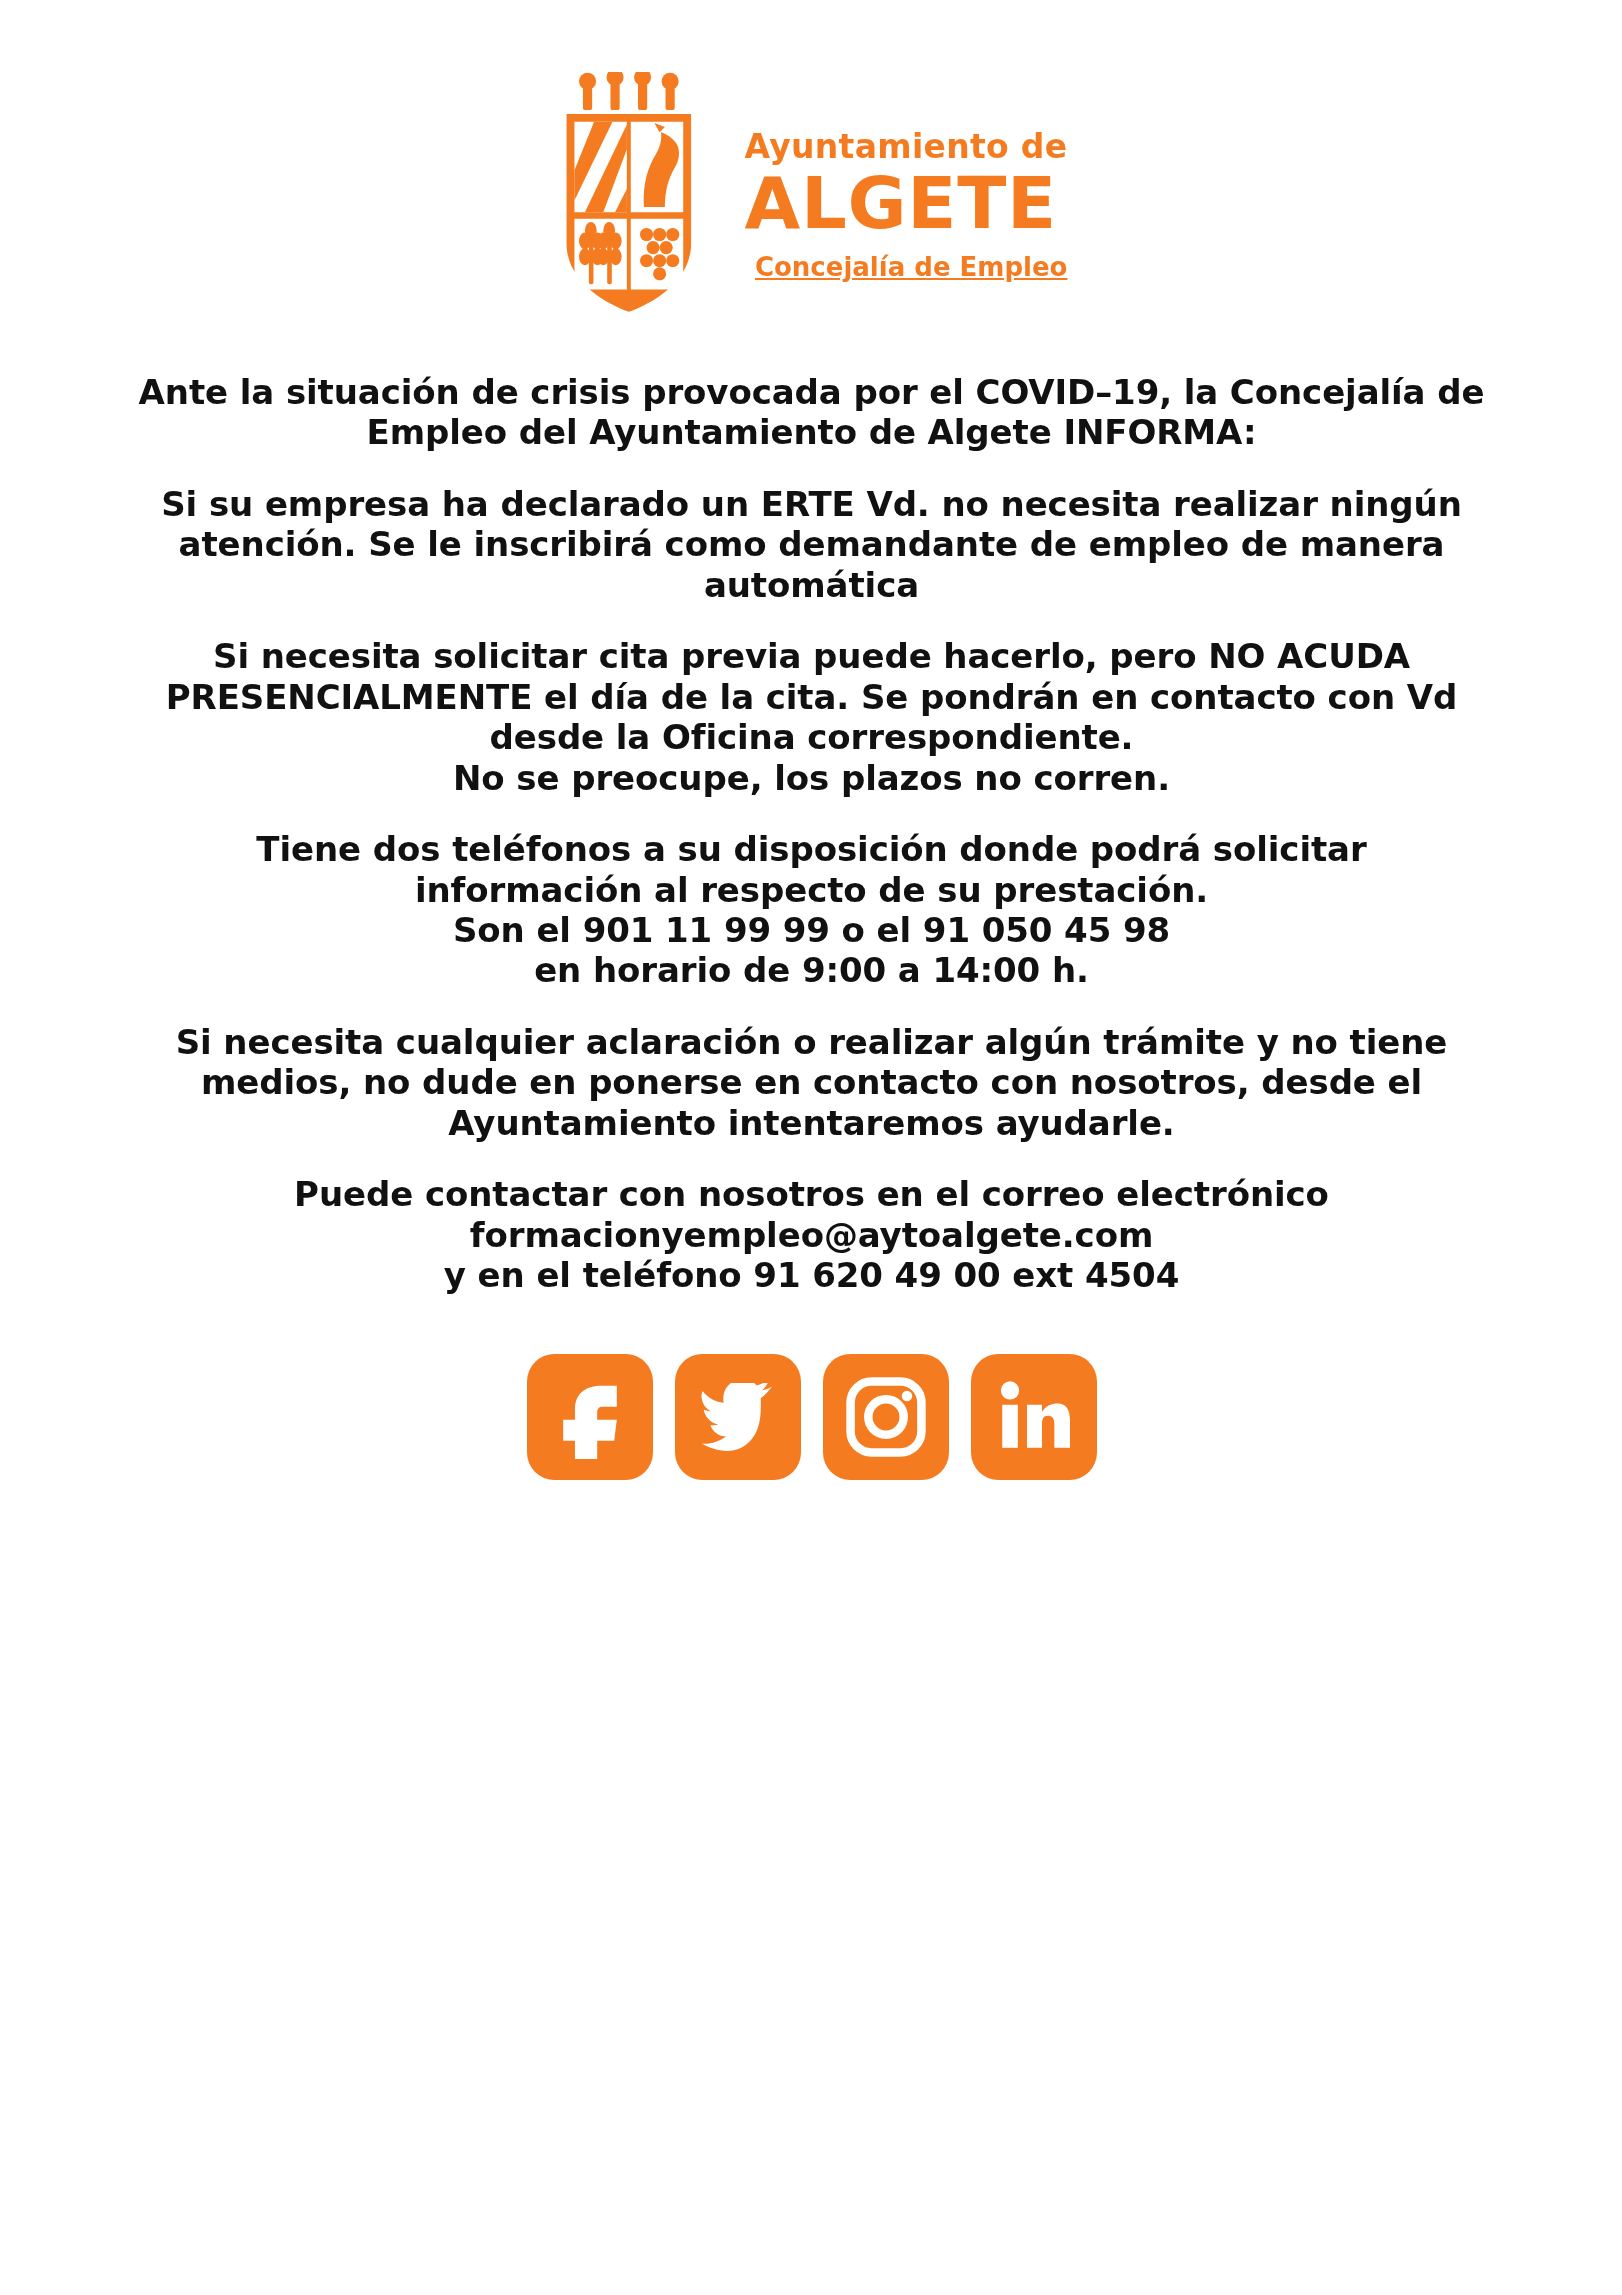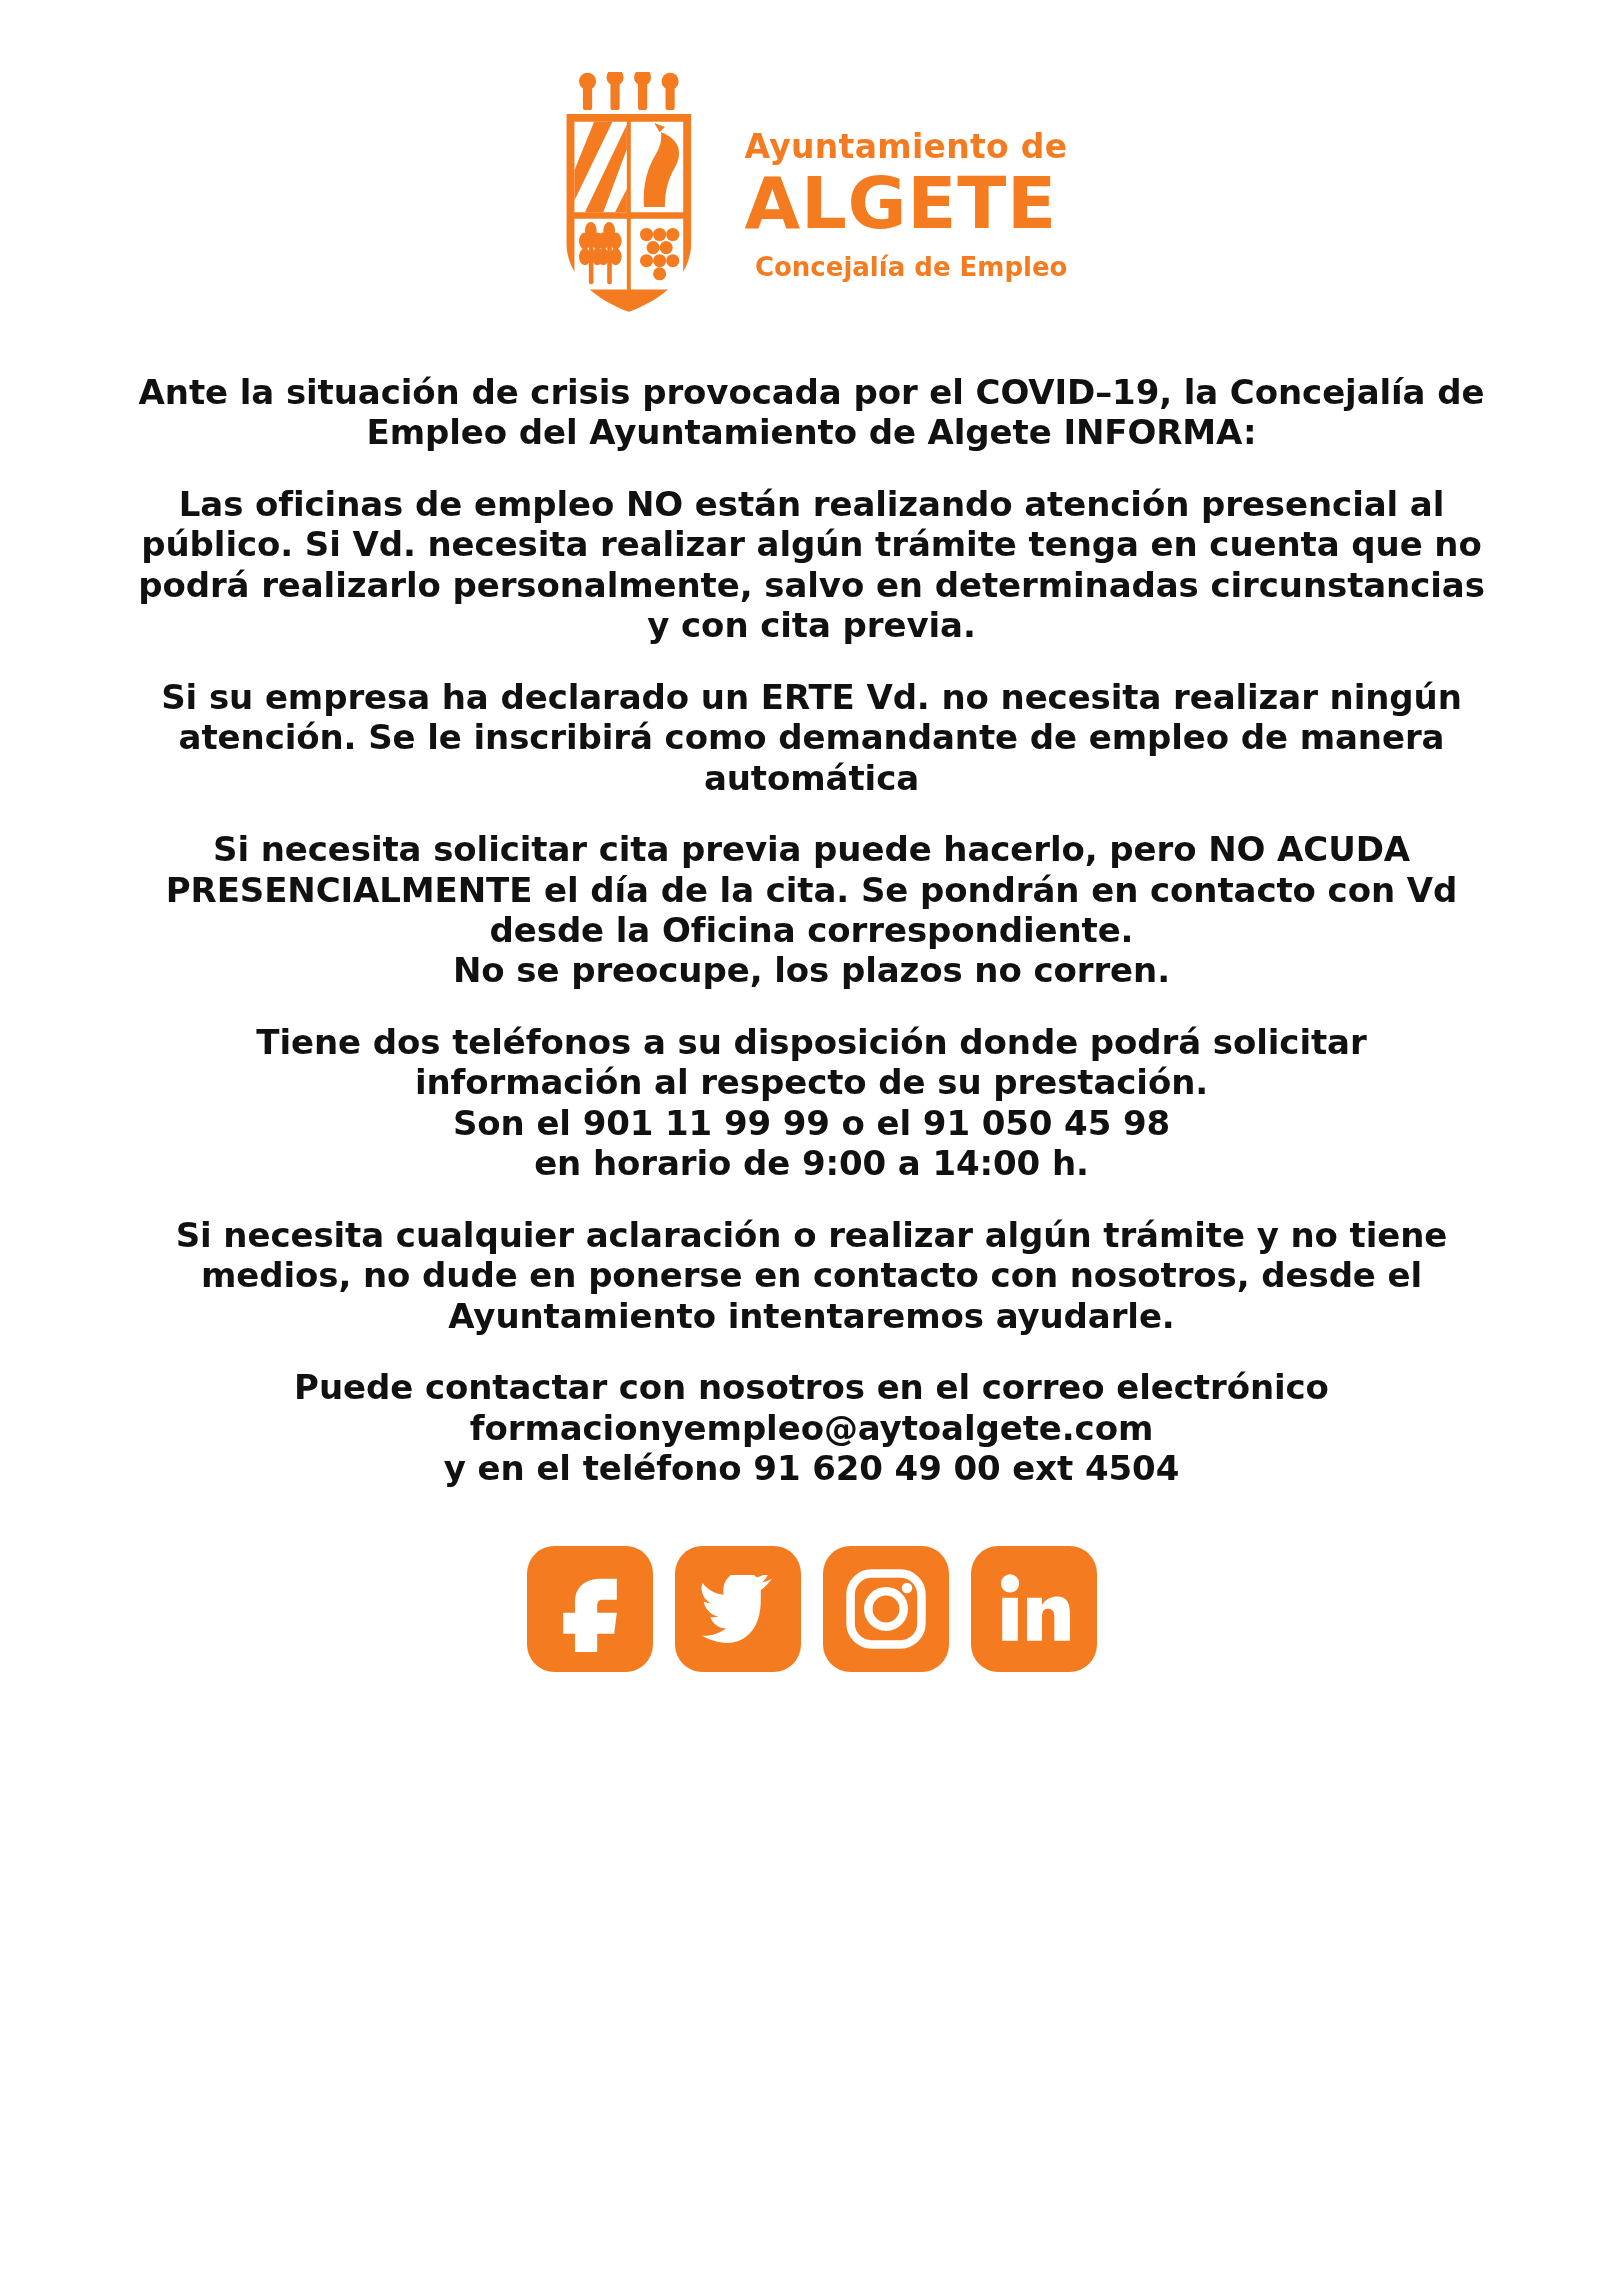--- a/index.html
+++ b/index.html
@@ -63,20 +63,21 @@
     line-height: 1;
     letter-spacing: 0.7px;
   }
   .brand-sub {
     font-size: 26px;
     font-weight: bold;
     color: #F47B20;
     line-height: 1;
     margin-top: 15.7px;
     align-self: flex-end;
+    text-decoration: underline;
   }
 
   
   .content {
     width: 1348px;
     margin-top: 51px;
     display: flex;
     flex-direction: column;
     align-items: flex-end;
   }
@@ -187,21 +188,20 @@
     <div class="brand">
       <div class="brand-top">Ayuntamiento de</div>
       <div class="brand-main">ALGETE</div>
       <div class="brand-sub">Concejalía de Empleo</div>
     </div>
 
   </div>
 
   <div class="content">
     <p class="para">Ante la situación de crisis provocada por el COVID–19, la Concejalía de Empleo del Ayuntamiento de Algete INFORMA:</p>
-    <p class="para">Las oficinas de empleo NO están realizando atención presencial al público. Si Vd. necesita realizar algún trámite tenga en cuenta que no podrá realizarlo personalmente, salvo en determinadas circunstancias y con cita previa.</p>
     <p class="para">Si su empresa ha declarado un ERTE Vd. no necesita realizar ningún atención. Se le inscribirá como demandante de empleo de manera automática</p>
     <p class="para">Si necesita solicitar cita previa puede hacerlo, pero NO ACUDA PRESENCIALMENTE el día de la cita. Se pondrán en contacto con Vd desde la Oficina correspondiente.<br>No se preocupe, los plazos no corren.</p>
     <p class="para">Tiene dos teléfonos a su disposición donde podrá solicitar información al respecto de su prestación.<br>Son el 901 11 99 99 o el 91 050 45 98<br>en horario de 9:00 a 14:00 h.</p>
     <p class="para">Si necesita cualquier aclaración o realizar algún trámite y no tiene medios, no dude en ponerse en contacto con nosotros, desde el Ayuntamiento intentaremos ayudarle.</p>
     <p class="para">Puede contactar con nosotros en el correo electrónico<br>formacionyempleo@aytoalgete.com<br>y en el teléfono 91 620 49 00 ext 4504</p>
   </div>
 
   <div class="social">
 
     <div class="social-btn">

